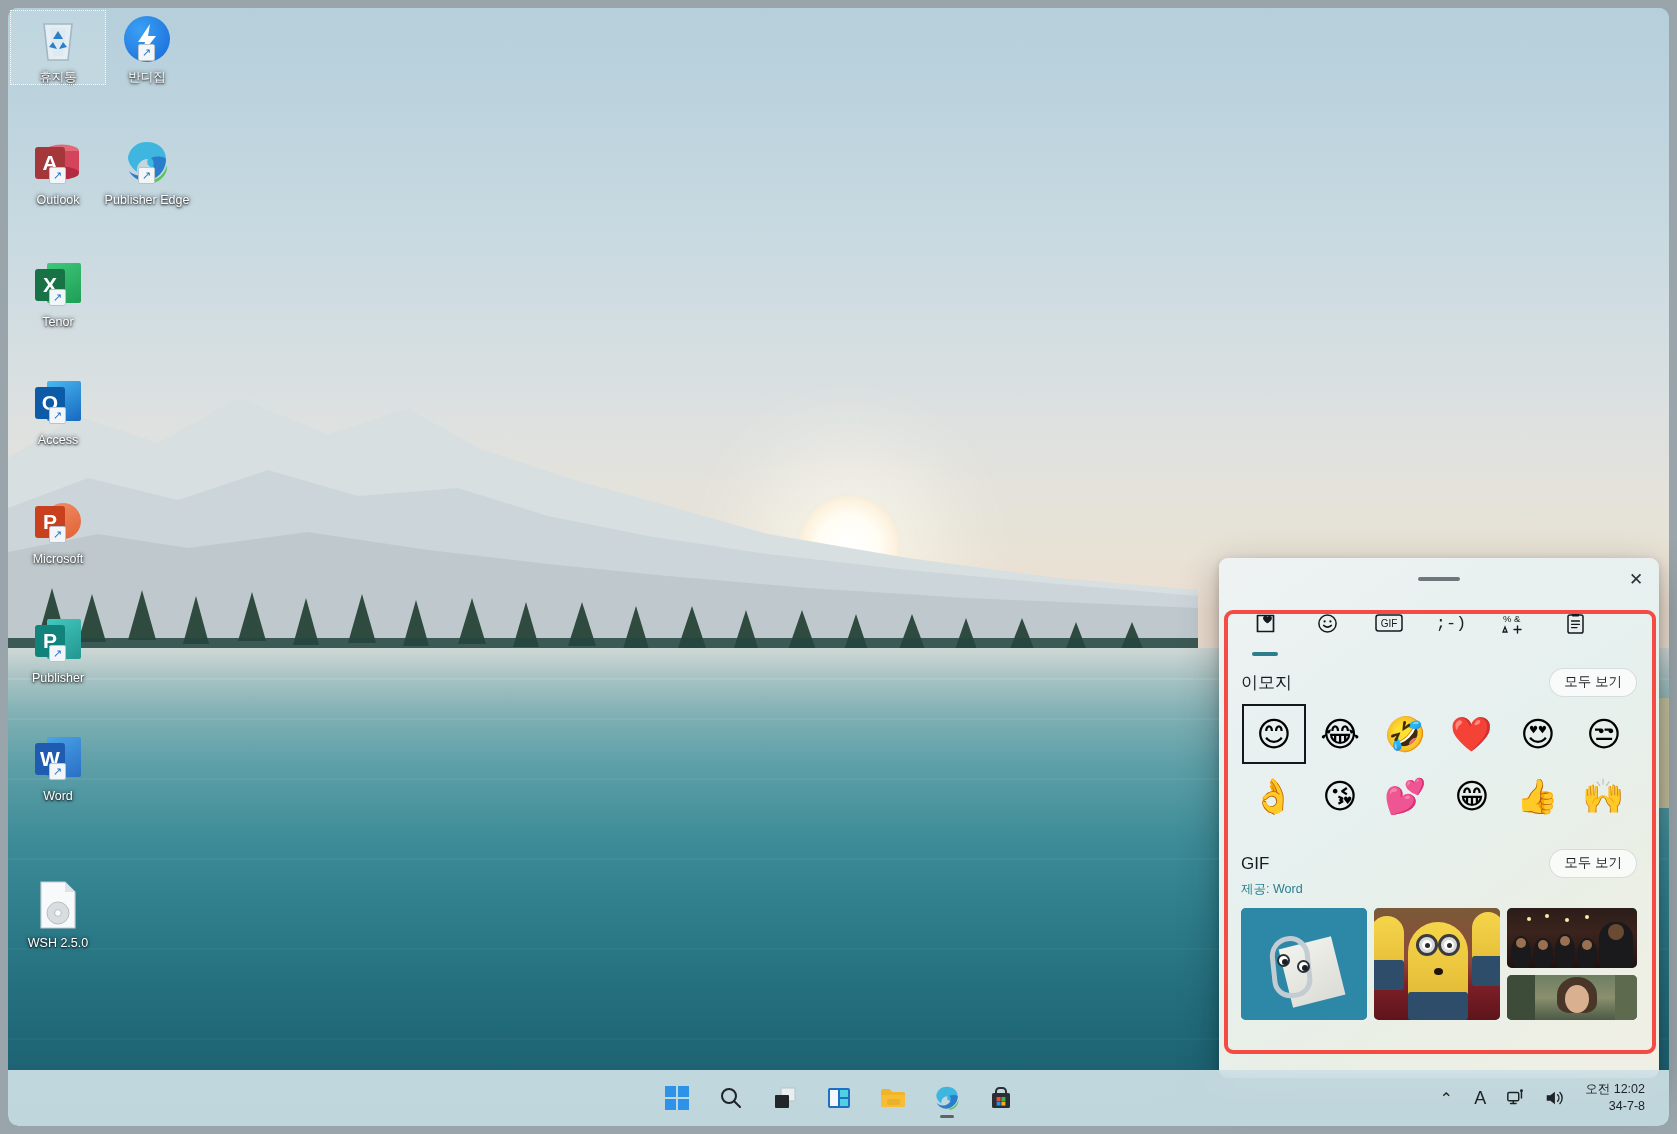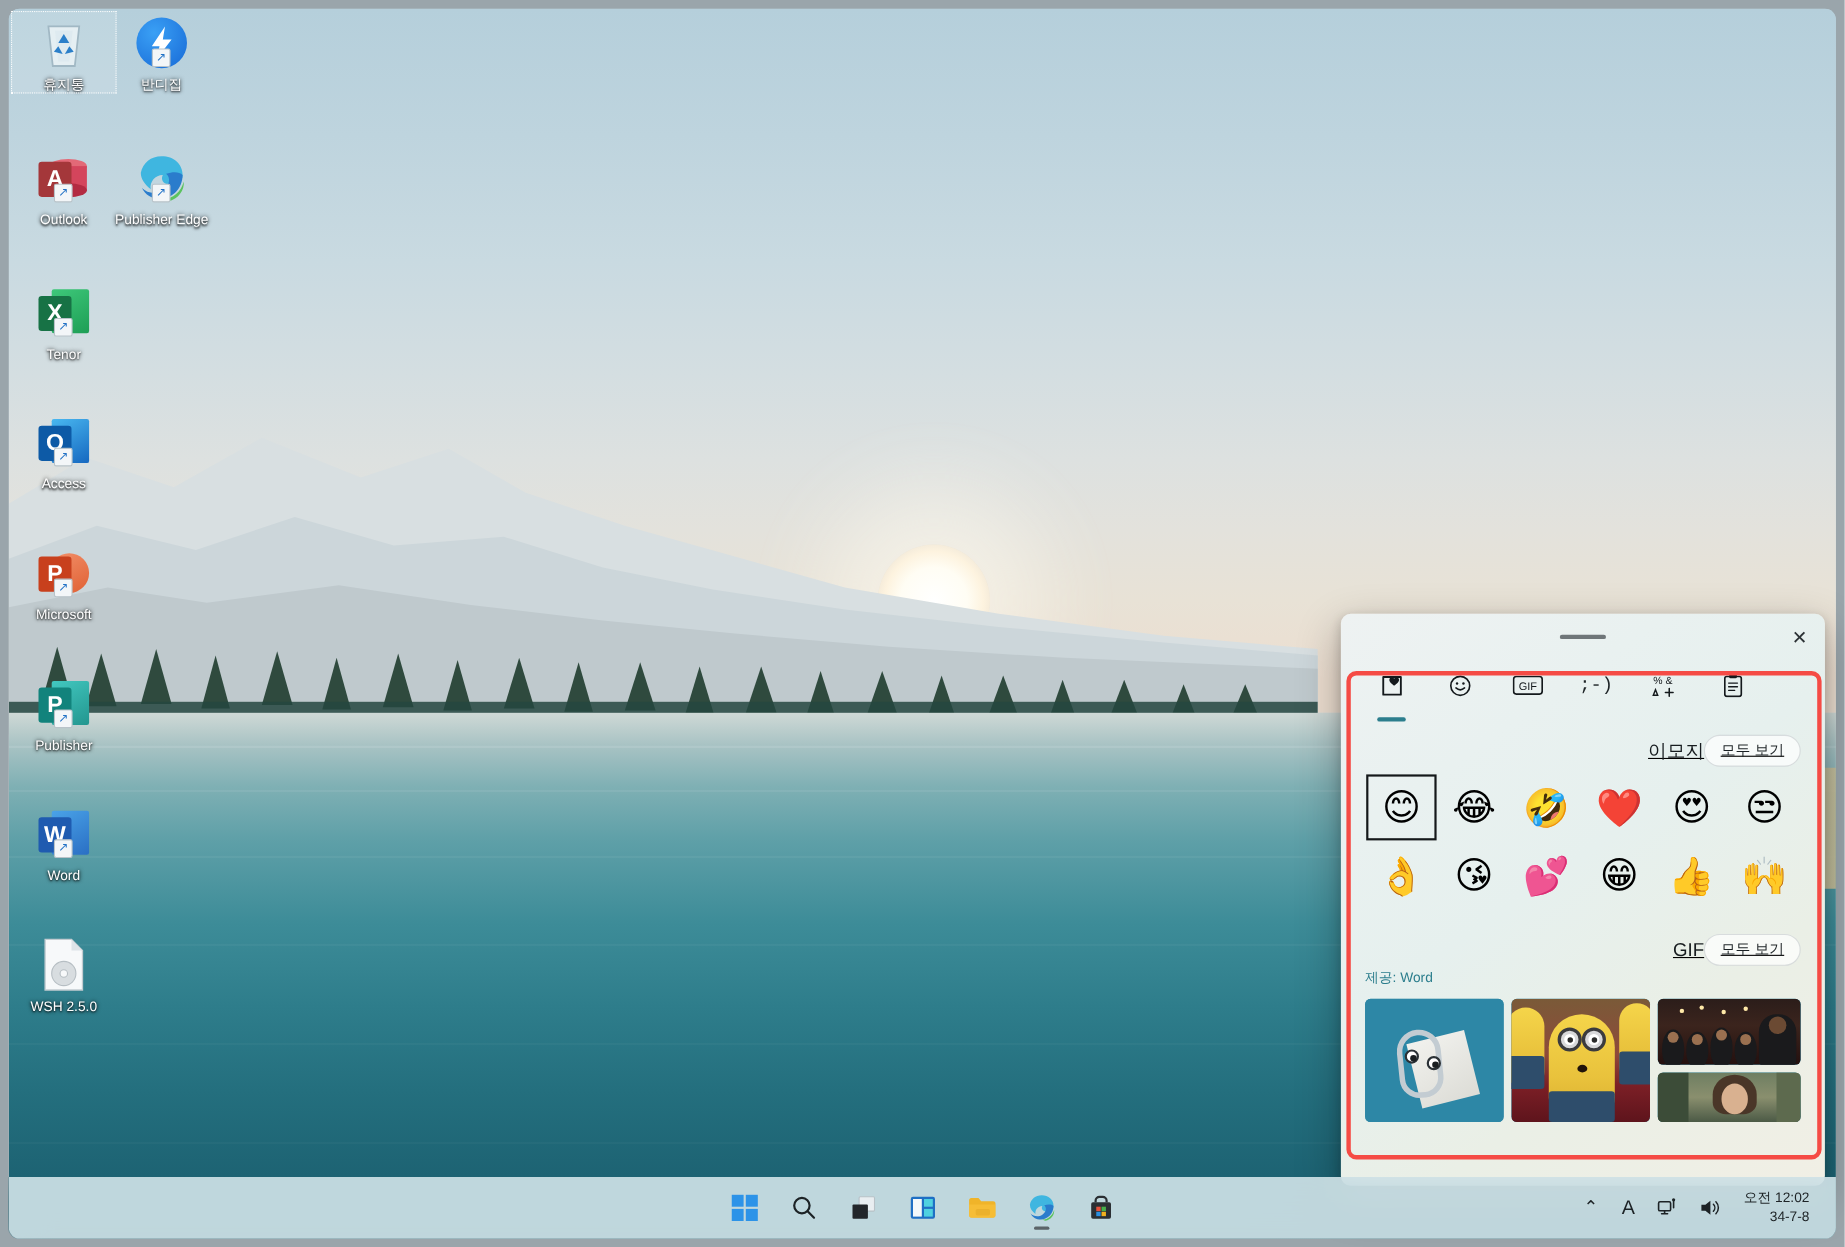--- a/index.html
+++ b/index.html
@@ -163,22 +163,22 @@
     position: absolute; bottom: -4px; left: 50%; transform: translateX(-50%);
     width: 26px; height: 4px; border-radius: 2px; background: transparent;
   }
   .tab.active .underline { background: #2c7e8d; }
 
   .panel-scroll {
     flex: 1; overflow: hidden; padding: 0 22px;
     position: relative;
   }
   .section-head {
-    display: flex; align-items: center; justify-content: flex-end;
-    margin-top: 16px; margin-bottom: 4px; text-decoration: underline;
+    display: flex; align-items: center; justify-content: space-between;
+    margin-top: 16px; margin-bottom: 4px;
   }
   .section-title { font-size: 17px; color: #171c1f; }
   .see-all {
     background: rgba(255,255,255,0.72);
     border: 1px solid rgba(140,150,155,0.30);
     border-radius: 15px;
     padding: 4px 14px 5px;
     font-size: 13.5px; color: #1b2124;
     cursor: pointer;
   }
@@ -435,21 +435,21 @@
     <div class="glyph">
       <div class="tile">
         <div class="back" style="background:linear-gradient(150deg,#4aa3e8,#2a6fc4);"></div>
         <div class="front" style="background:#1f5bb0;">W</div>
         <div class="shortcut-arrow">↗</div>
       </div>
     </div>
     <div class="label">Word</div>
   </div>
 
-  <div class="desk-icon" style="left:10px; top:848px;">
+  <div class="desk-icon" style="left:10px; top:876px;">
     <div class="glyph">
       <svg width="42" height="50" viewBox="0 0 42 50">
         <path d="M4 2 L28 2 L38 12 L38 48 L4 48 Z" fill="#f7f9fa" stroke="#c3ccd1" stroke-width="1.2"></path>
         <path d="M28 2 L38 12 L28 12 Z" fill="#dde4e8"></path>
         <circle cx="21" cy="33" r="11" fill="#d8dde0" stroke="#b6bec3" stroke-width="1"></circle>
         <circle cx="21" cy="33" r="3.4" fill="#f7f9fa" stroke="#b6bec3" stroke-width="1"></circle>
       </svg>
     </div>
     <div class="label">WSH 2.5.0</div>
   </div>

